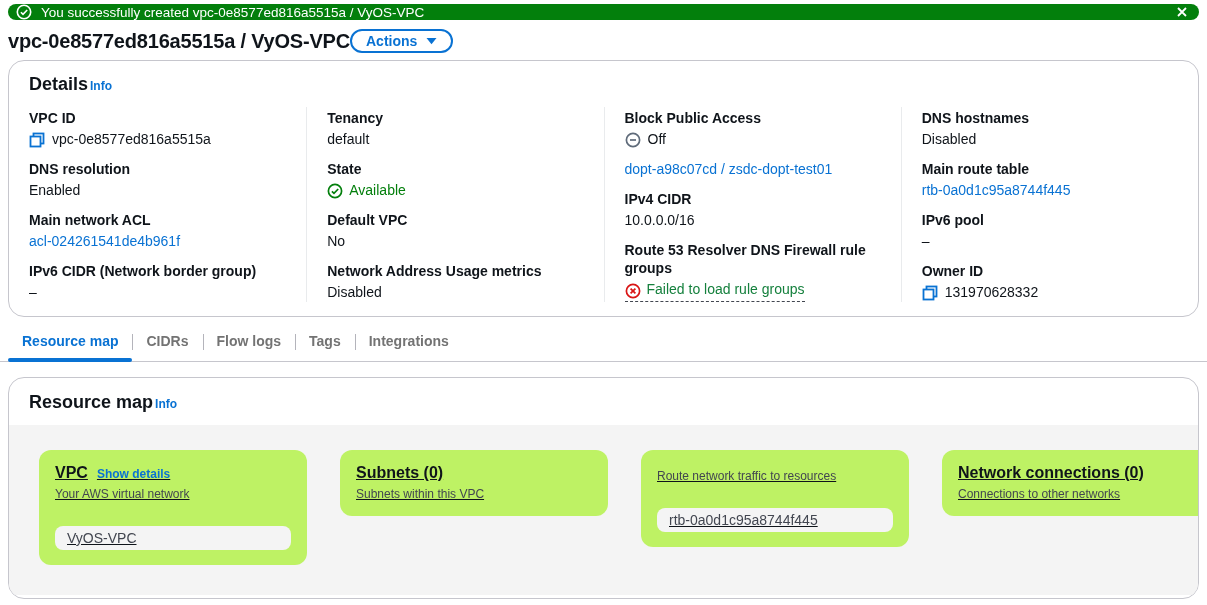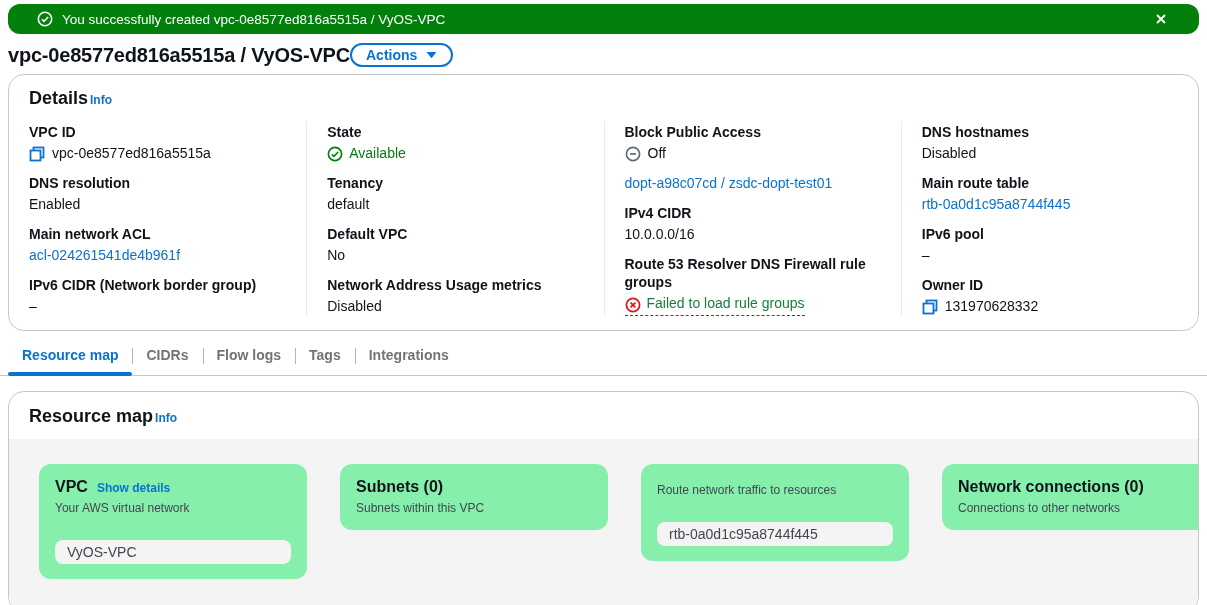--- a/index.html
+++ b/index.html
@@ -5,22 +5,22 @@
   * { box-sizing: border-box; }
   html, body { margin: 0; padding: 0; }
   body {
     width: 1207px; height: 605px; overflow: hidden;
     background: #ffffff; color: #0f141a;
     font-family: "Liberation Sans", sans-serif; font-size: 14px;
   }
 
   
   .banner {
-    margin: 4px 8px 0; height: 30px; background: #037f0c; border-radius: 12px;
-    display: flex; align-items: center; padding: 0 29px; color: #fff;
+    margin: 4px 8px 0; height: 16px; background: #037f0c; border-radius: 12px;
+    display: flex; align-items: center; padding: 0 8px; color: #fff;
   }
   .banner .msg { flex: 1; margin-left: 9px; font-size: 13.5px; }
   .banner .close { cursor: pointer; display: flex; align-items: center; padding: 2px; }
 
   
   .page-header { display: flex; justify-content: flex-start; align-items: center; padding: 9px 8px 7px; }
   .page-title { margin: 0; font-size: 20px; font-weight: 700; letter-spacing: -0.2px; }
   .actions-btn {
     display: inline-flex; align-items: center; gap: 9px; background: #fff;
     border: 2px solid #0972d3; color: #0972d3; font-weight: 700; font-size: 14px;
@@ -59,21 +59,21 @@
   .tab.active { color: #0972d3; }
   .tab.active::after {
     content: ""; position: absolute; left: 0; right: 0; bottom: -1px; height: 4px;
     background: #0972d3; border-radius: 2px;
   }
 
   
   .rm-card { margin-top: 15px; overflow: hidden; padding-bottom: 3px; }
   .rm-card .card-head { padding: 14px 20px 12px; }
   .rm-gray { background: #f4f4f4; padding: 25px 8px 30px 30px; display: flex; gap: 33px; align-items: flex-start; }
-  .rm-col { background: #86efac; border-radius: 12px; width: 268px; min-width: 268px; padding: 14px 16px 15px; }
+  .rm-col { background: #bef264; border-radius: 12px; width: 268px; min-width: 268px; padding: 14px 16px 15px; text-decoration: underline; }
   .rm-col-head { display: flex; align-items: baseline; gap: 9px; }
   .rm-col-title { font-size: 16px; font-weight: 700; }
   .rm-col-sub { font-size: 12px; color: #424650; margin-top: 5px; }
   .rm-chip {
     margin-top: 25px; background: #f4f4f4; border-radius: 8px; padding: 4px 12px;
     font-size: 14px; color: #424650; cursor: pointer;
   }
 
   svg { display: block; }
 </style>
@@ -142,40 +142,40 @@
       <div class="field">
         <div class="field-label">IPv6 CIDR (Network border group)</div>
         <div class="field-value">
             <span>–</span>
           </div>
       </div>
     </div>
 
     <div class="details-col">
       <div class="field">
+        <div class="field-label">Tenancy</div>
+        <div class="field-value">
+            <span>default</span>
+          </div>
+      </div>
+      <div class="field">
         <div class="field-label">State</div>
         <div class="field-value">
           <span class="status-success">
             <span>
               <svg width="16" height="16" viewBox="0 0 16 16">
                   <circle cx="8" cy="8" r="6.6" fill="none" stroke="#037f0c" stroke-width="1.7"></circle>
                   <path d="M4.9 8.3 l2.1 2.1 L11.2 6" fill="none" stroke="#037f0c" stroke-width="1.7"></path>
                 </svg>
             </span>
             <span>Available</span>
           </span>
         </div>
       </div>
       <div class="field">
-        <div class="field-label">Tenancy</div>
-        <div class="field-value">
-            <span>default</span>
-          </div>
-      </div>
-      <div class="field">
         <div class="field-label">Default VPC</div>
         <div class="field-value">
             <span>No</span>
           </div>
       </div>
       <div class="field">
         <div class="field-label">Network Address Usage metrics</div>
         <div class="field-value">
             <span>Disabled</span>
           </div>

